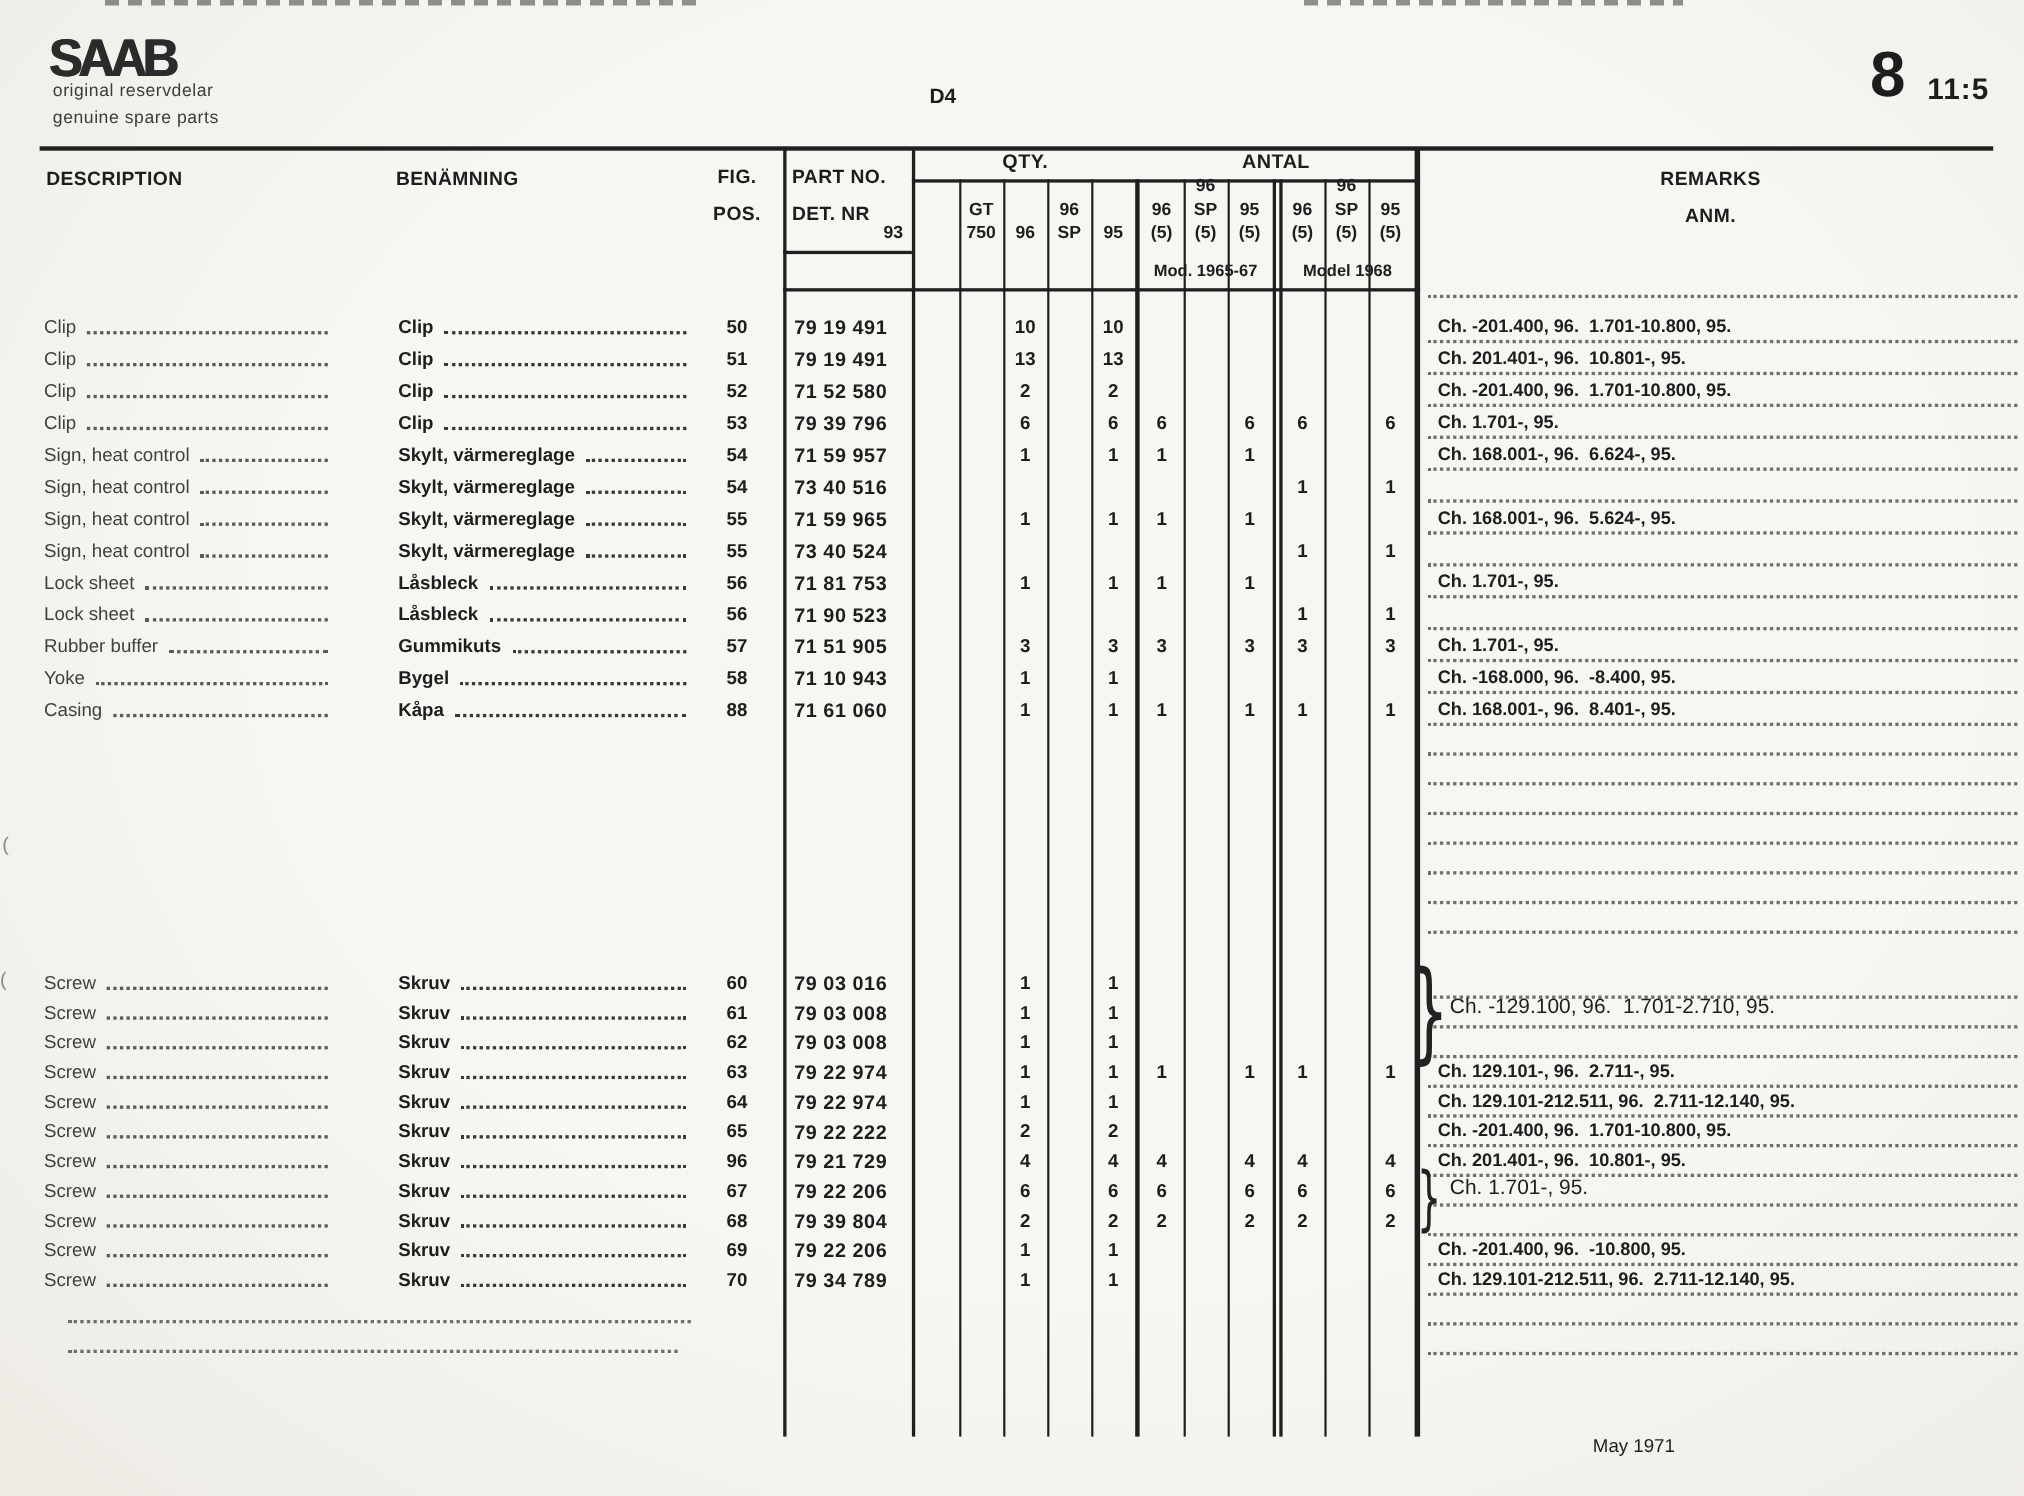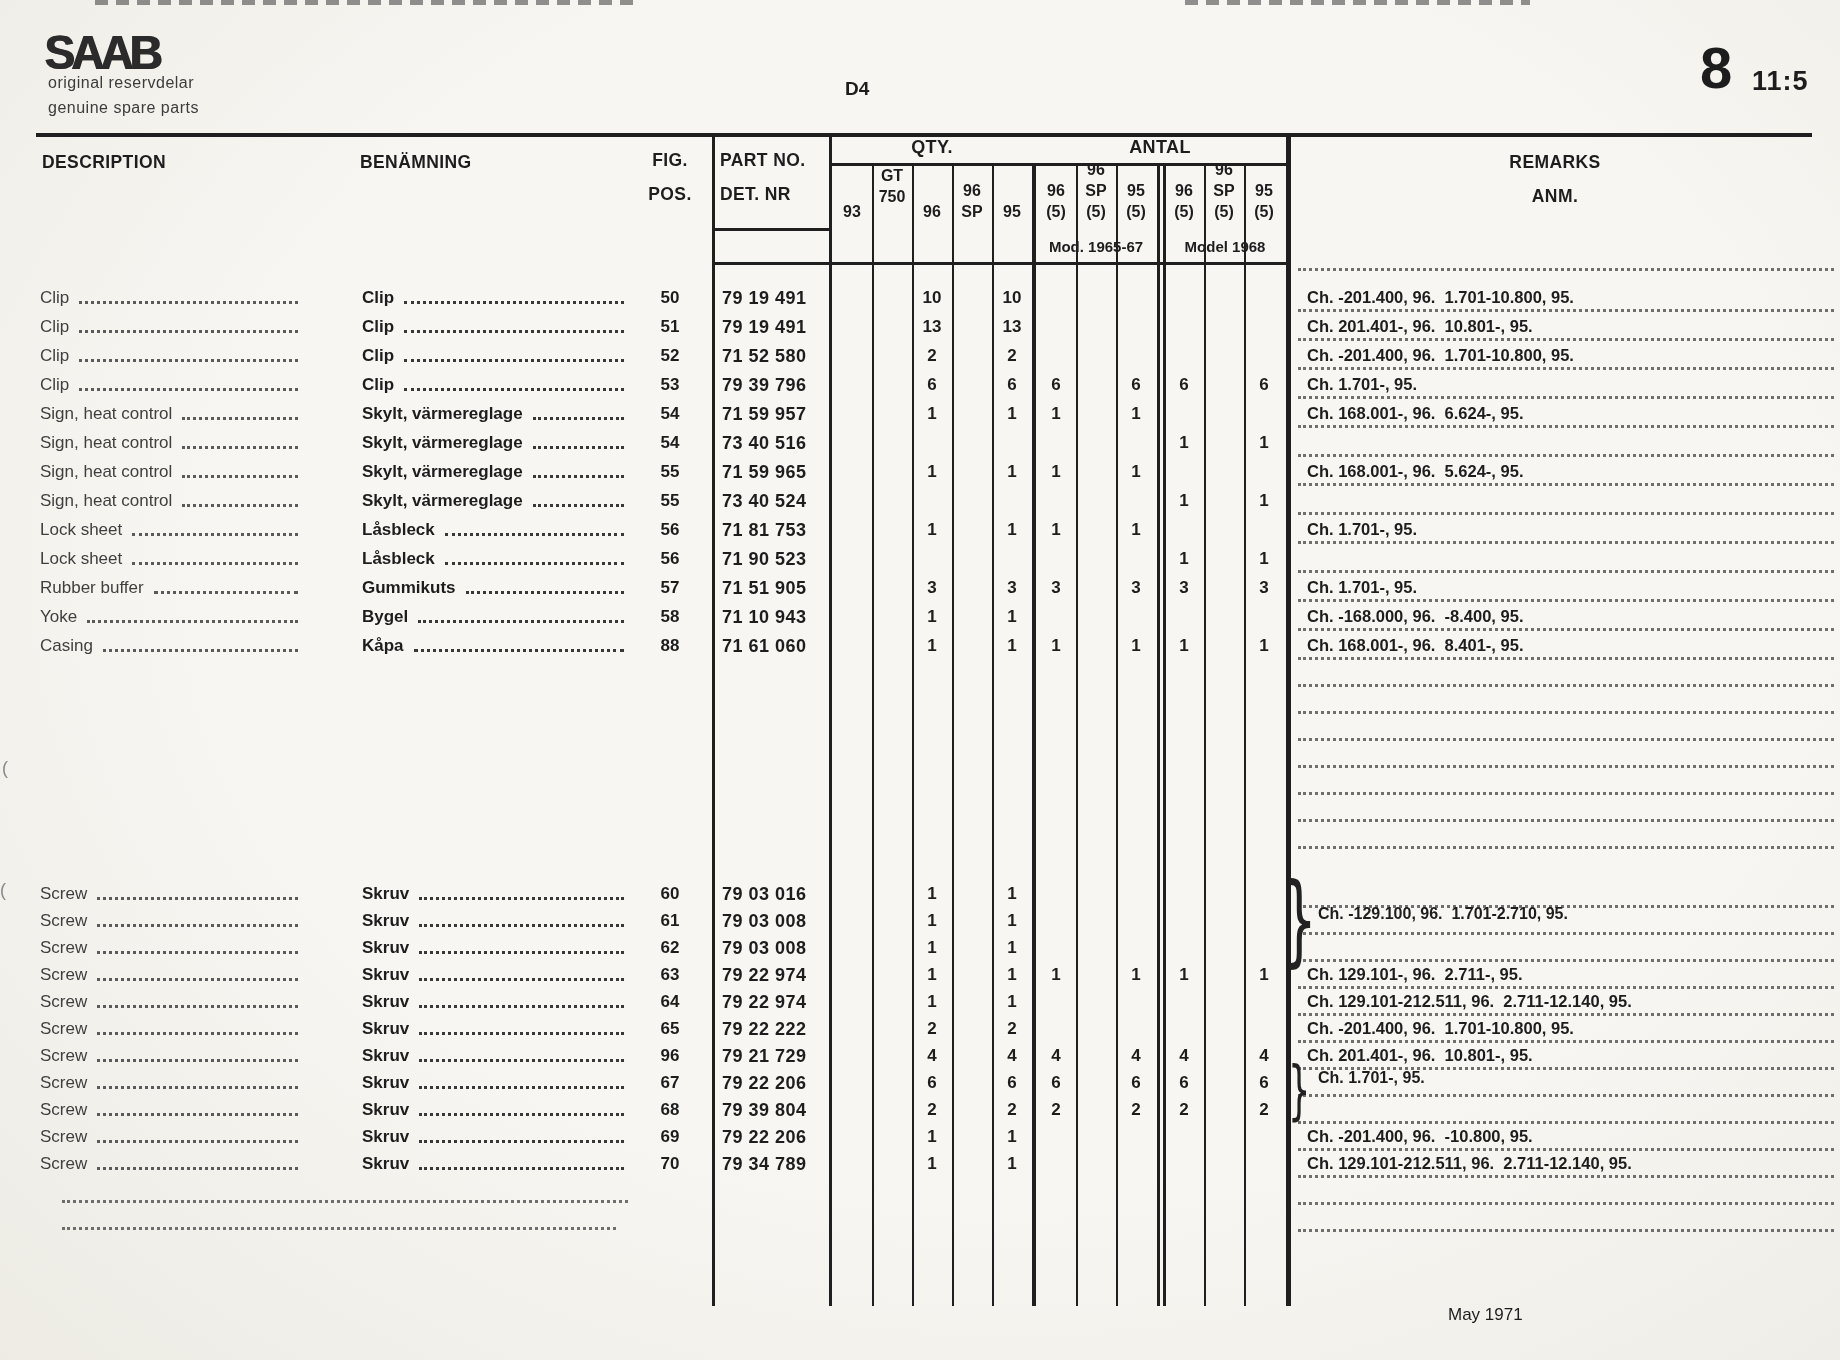--- a/index.html
+++ b/index.html
@@ -43,21 +43,21 @@
   .cell-desc{position:absolute;left:40px;width:262px;display:flex;align-items:flex-end;color:#3f3f3f;}
   .cell-ben{position:absolute;left:362px;width:266px;display:flex;align-items:flex-end;font-weight:bold;}
   .dots{flex:1;border-bottom:3.5px dotted #383838;margin:0 4px 4px 10px;}
   .cell-desc .dots{border-bottom-color:#5a5a5a;}
   .cell-fig{position:absolute;left:640px;width:60px;text-align:center;font-weight:bold;}
   .cell-part{position:absolute;left:722px;width:104px;font-weight:bold;font-size:18px;letter-spacing:.5px;}
   .cell-q{position:absolute;width:40px;text-align:center;font-weight:bold;}
   .cell-remark{position:absolute;left:1307px;width:525px;font-weight:bold;font-size:16.5px;white-space:pre;}
   .brace{position:absolute;font-family:"DejaVu Sans",sans-serif;font-weight:normal;
     transform:scaleX(.55);transform-origin:left center;color:#222;}
-  .brace-remark{position:absolute;left:1318px;font-weight:bold;font-size:16px;white-space:pre;}
+  .brace-remark{position:absolute;left:1318px;font-weight:normal;font-size:19px;white-space:pre;}
   .date{position:absolute;left:1448px;top:1305px;font-size:17px;font-weight:normal;}
   
   .artifact-strip{position:absolute;height:5px;opacity:.55;
     background:repeating-linear-gradient(90deg,#3a3a3a 0 13px,transparent 13px 21px);}
   .artifact-glyph{position:absolute;color:#8a8a8a;font-size:18px;}
 </style>
 </head>
 <body>
 
 <div class="page">
@@ -80,24 +80,24 @@
   <div class="hdr hdr-fig">FIG.</div>
   <div class="hdr hdr-pos">POS.</div>
   <div class="hdr hdr-part">PART NO.</div>
   <div class="hdr hdr-det">DET. NR</div>
   <div class="hdr hdr-qty">QTY.</div>
   <div class="hdr hdr-antal">ANTAL</div>
   <div class="hdr hdr-remarks">REMARKS</div>
   <div class="hdr hdr-anm">ANM.</div>
 
   <div id="qty-cols">
-      <div class="qcol-head" style="left: 832px;">
+      <div class="qcol-head" style="left: 792px;">
         <div>93</div>
       </div>
-      <div class="qcol-head" style="left: 872px; justify-content: center;">
+      <div class="qcol-head" style="left: 872px;">
         <div>GT</div>
         <div>750</div>
       </div>
       <div class="qcol-head" style="left: 912px;">
         <div>96</div>
       </div>
       <div class="qcol-head" style="left: 952px;">
         <div>96</div>
         <div>SP</div>
       </div>

